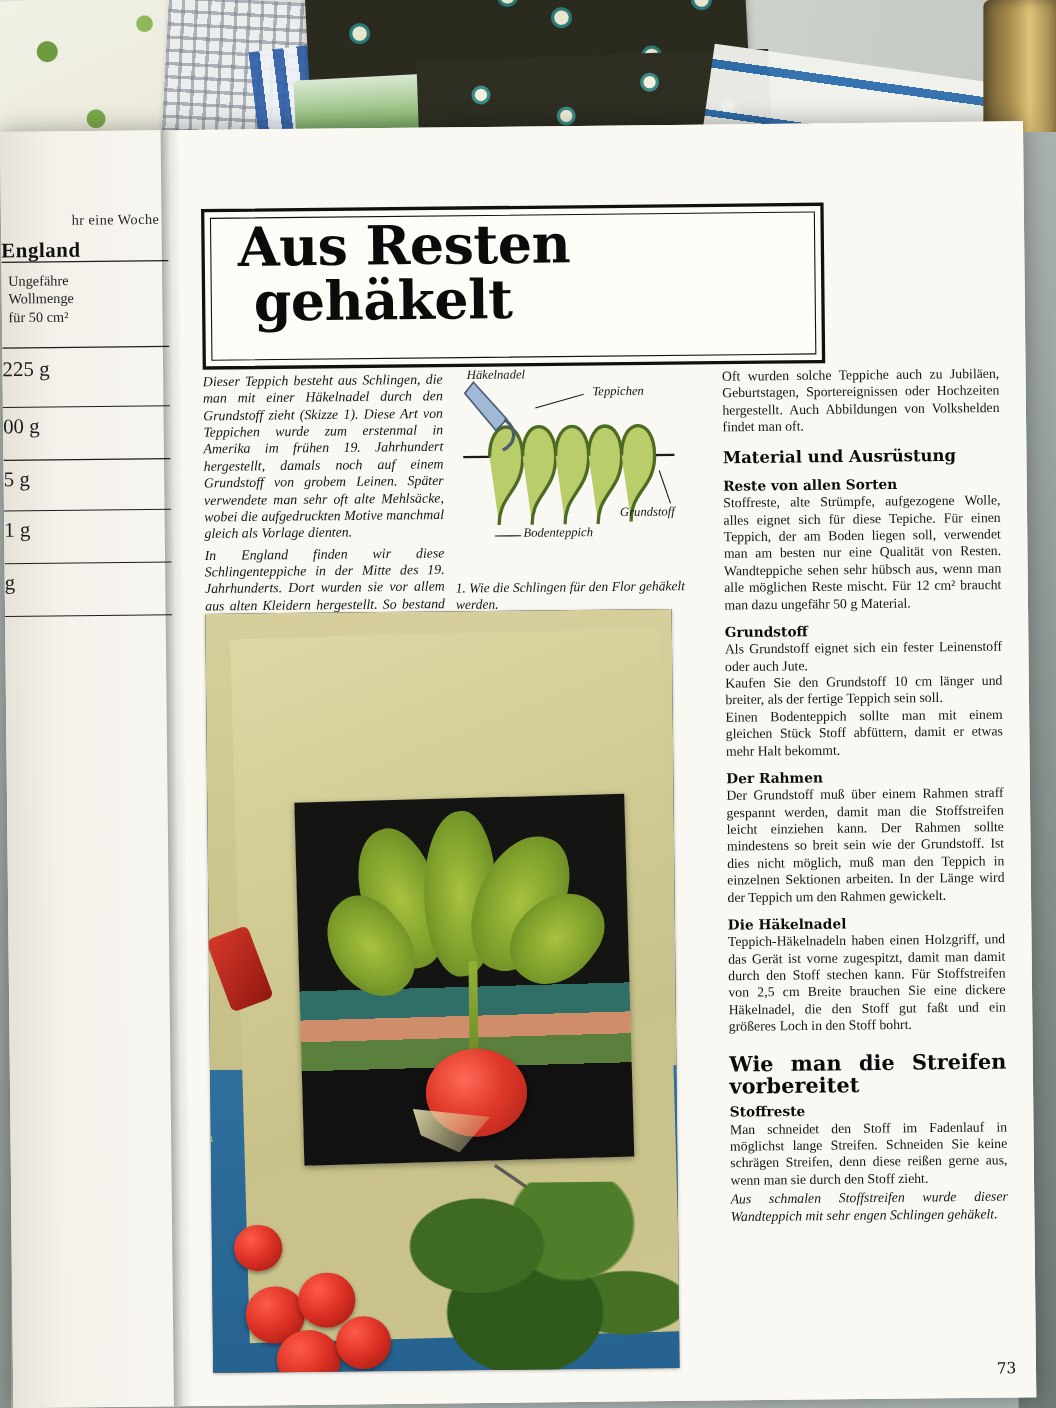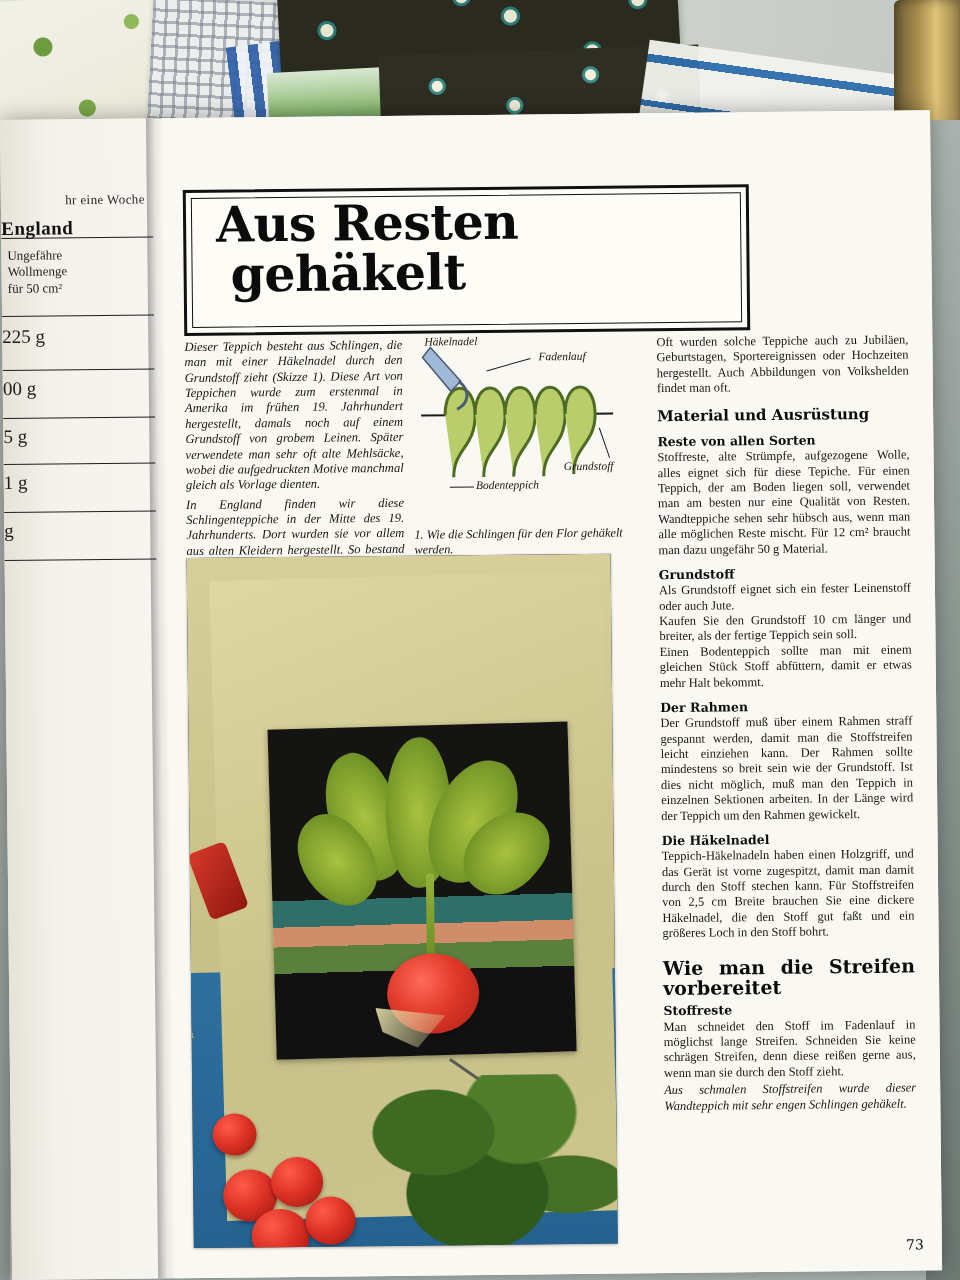--- a/index.html
+++ b/index.html
@@ -446,21 +446,21 @@
           </g>
 
           <path d="M18 10 L48 44 L38 54 L10 20 Z" fill="#9fb9d6" stroke="#4a5c72" stroke-width="1.5"></path>
           <path d="M46 44 C58 54 56 66 44 72" fill="none" stroke="#4a5c72" stroke-width="3"></path>
 
           <line x1="74" y1="34" x2="118" y2="22" stroke="#1b1b1b" stroke-width="1"></line>
           <line x1="36" y1="150" x2="60" y2="150" stroke="#1b1b1b" stroke-width="1"></line>
           <line x1="186" y1="92" x2="196" y2="122" stroke="#1b1b1b" stroke-width="1"></line>
         </svg>
         <div class="dg-label" style="left:0px; top:-2px;margin-left:12px;">Häkelnadel</div>
-        <div class="dg-label" style="left:126px; top:14px;">Fadenlauf</div>
+        <div class="dg-label" style="left:126px; top:14px;">Teppichen</div>
         <div class="dg-label" style="left:62px; top:142px;">Bodenteppich</div>
         <div class="dg-label" style="left:150px; top:124px;">Grundstoff</div>
       </div>
       <div class="fig-caption">1. Wie die Schlingen für den Flor gehäkelt werden.</div>
 
       <div class="col col-c">
         <p>Oft wurden solche Teppiche auch zu Jubiläen, Geburtstagen, Sportereignissen oder Hochzeiten hergestellt. Auch Abbildungen von Volkshelden findet man oft.</p>
 
         <h2 class="sec">Material und Ausrüstung</h2>
 

